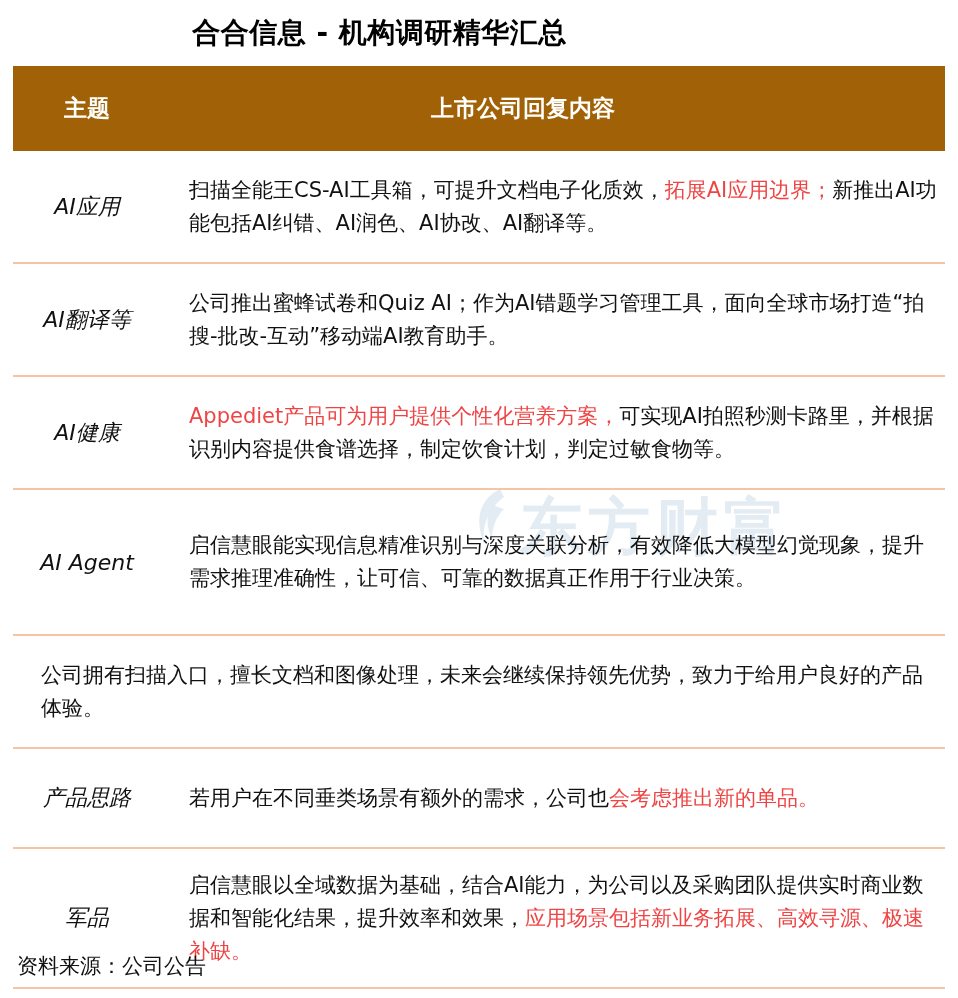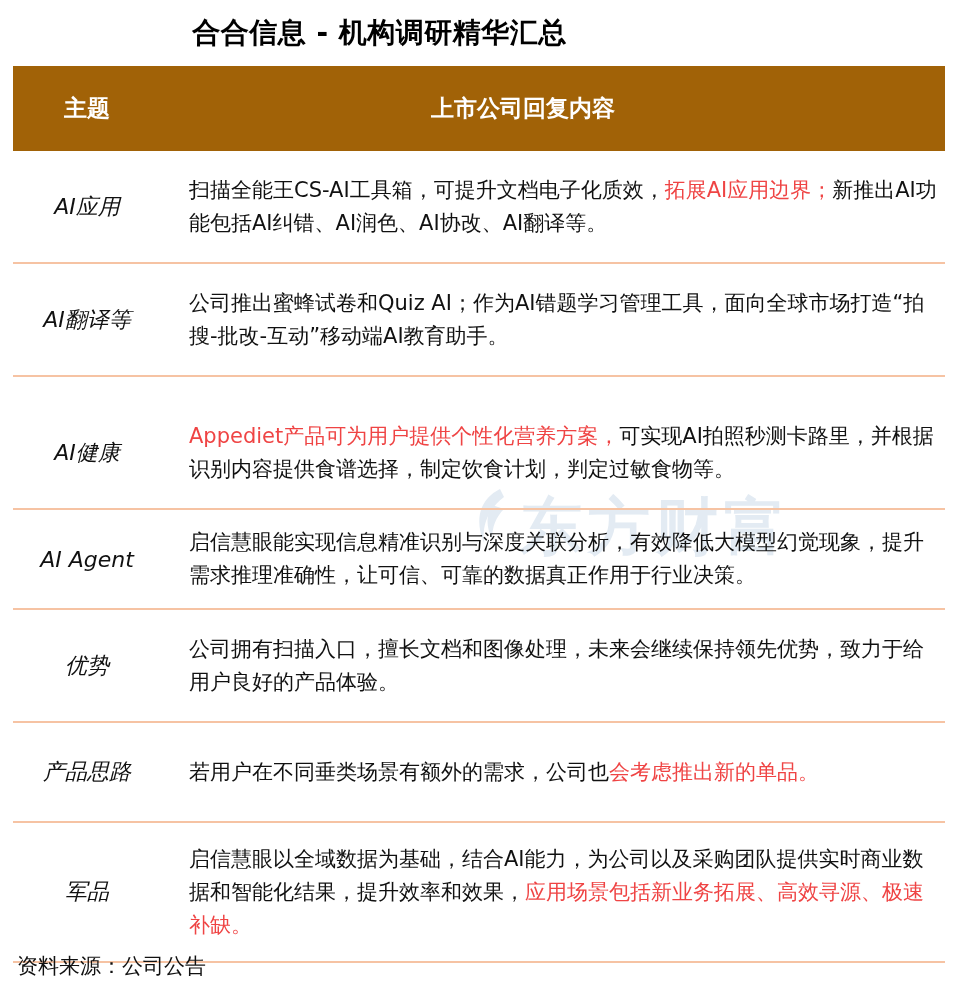--- a/index.html
+++ b/index.html
@@ -31,22 +31,22 @@
       font-style: italic;
     }
     .row .c2 {
       flex: 1; padding-left: 28px; padding-right: 6px;
       font-size: 21px; line-height: 33px; color: #111111;
     }
     .red { color: #ef4444; }
 
     .r1 { height: 113px; }
     .r2 { height: 113px; }
-    .r3 { height: 113px; margin-top: 20px; }
-    .r4 { height: 100px; }
+    .r3 { height: 113px; }
+    .r4 { height: 146px; }
     .r5 { height: 113px; }
     .r6 { height: 100px; }
     .r7 { height: 140px; }
 
     .source {
       position: absolute; left: 17px; top: 952px;
       font-size: 21px; color: #111111;
     }
 
     .watermark {
@@ -101,21 +101,20 @@
   </div>
 
   <div class="row r4">
     <div class="c1">AI Agent</div>
     <div class="c2">
       <span>启信慧眼能实现信息精准识别与深度关联分析，有效降低大模型幻觉现象，提升需求推理准确性，让可信、可靠的数据真正作用于行业决策。</span>
     </div>
   </div>
 
   <div class="row r5">
-    <div class="c1">优势</div>
     <div class="c2">
       <span>公司拥有扫描入口，擅长文档和图像处理，未来会继续保持领先优势，致力于给用户良好的产品体验。</span>
     </div>
   </div>
 
   <div class="row r6">
     <div class="c1">产品思路</div>
     <div class="c2">
       <span>若用户在不同垂类场景有额外的需求，公司也</span><span class="red">会考虑推出新的单品。</span>
     </div>

